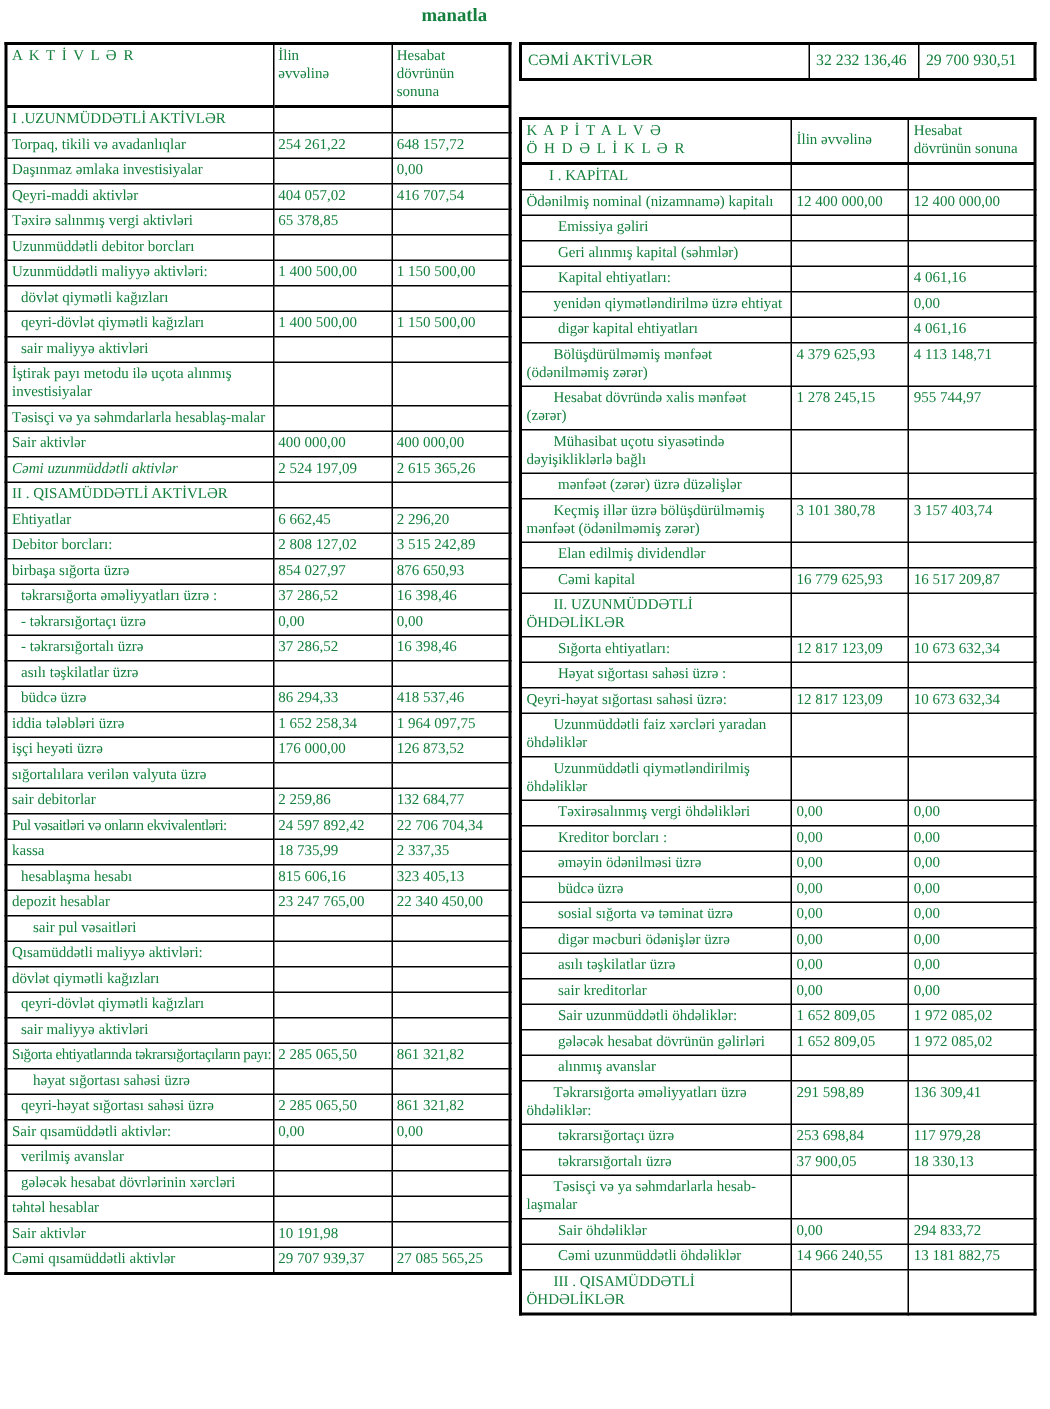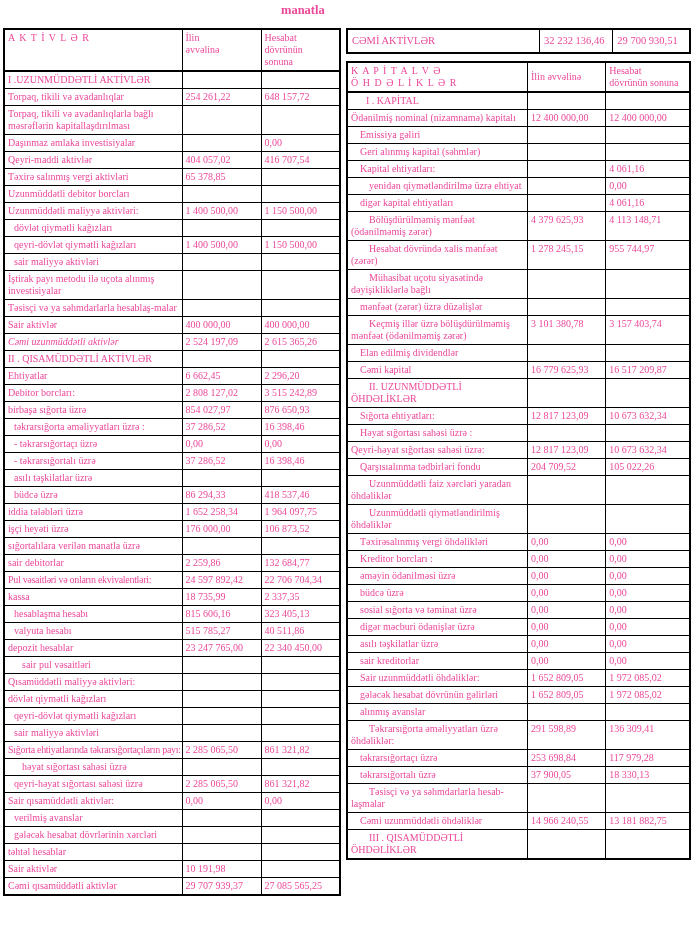--- a/index.html
+++ b/index.html
@@ -1,39 +1,39 @@
 <!DOCTYPE html>
 <html><head>
 <meta charset="utf-8">
 <style>
   html,body{margin:0;padding:0;background:#fff;}
   .page{width:700px;height:939px;background:#fff;position:relative;
-        font-family:"Liberation Serif","DejaVu Serif",serif;color:#ec4899;overflow:hidden;}
+        font-family:"Liberation Serif","DejaVu Serif",serif;color:#15803d;overflow:hidden;}
   .unit-label{position:absolute;top:3px;left:281px;font-weight:bold;font-size:12.5px;}
   .cols{position:absolute;top:28px;left:3px;width:694px;display:flex;gap:7px;align-items:flex-start;}
   .col-left{width:336px;flex:none;}
   .col-right{width:345px;flex:none;}
   table.bs{border-collapse:collapse;width:100%;table-layout:fixed;border:2px solid #000;}
   .bs td,.bs th{border:1px solid #000;font-size:10px;line-height:12px;padding:2px 3px;
                 vertical-align:top;text-align:left;font-weight:normal;word-wrap:break-word;}
   .bs thead th{border-bottom:2px solid #000;}
   .hdr{white-space:pre-line;text-align:center;}
   .ttl{white-space:pre-line;text-align:center;vertical-align:middle;letter-spacing:1px;}
   .val{white-space:nowrap;overflow:hidden;}
   .b{font-weight:bold;}
   .it{font-style:italic;}
   .ctr{text-align:center;}
   .rgt{text-align:right;padding-right:8px;margin-top:48px;}
   .assets .ind1{padding-left:9px;}
   .assets .ind2{padding-left:17px;}
   .liab .ind1{padding-left:18px;}
-  .liab .ind2{padding-left:12px;}
+  .liab .ind2{padding-left:24px;}
   .liab .hang{text-indent:18px;margin-left:24px;}
   .sm{font-size:8.6px;letter-spacing:-0.3px;white-space:nowrap;overflow:hidden;}
-  table.total{margin-bottom:7px;}
+  table.total{margin-bottom:24px;}
   table.total td{padding:5px 4px;font-size:10.5px;vertical-align:middle;}
   .liab thead th{vertical-align:middle;}
 </style>
 </head>
 <body>
 
 <div class="page">
   <div class="unit-label">manatla</div>
   <div class="cols">
 
@@ -59,25 +59,20 @@
               <td class="lbl b">I .UZUNMÜDDƏTLİ AKTİVLƏR</td>
               <td class="val"></td>
               <td class="val"></td>
             </tr>
             <tr>
               <td class="lbl b">Torpaq, tikili və avadanlıqlar</td>
               <td class="val">254 261,22</td>
               <td class="val">648 157,72</td>
             </tr>
             <tr>
-              <td class="lbl b">Torpaq, tikili və avadanlıqlarla bağlı məsrəflərin kapitallaşdırılması</td>
-              <td class="val"></td>
-              <td class="val"></td>
-            </tr>
-            <tr>
               <td class="lbl b">Daşınmaz əmlaka investisiyalar</td>
               <td class="val"></td>
               <td class="val">0,00</td>
             </tr>
             <tr>
               <td class="lbl b">Qeyri-maddi aktivlər</td>
               <td class="val">404 057,02</td>
               <td class="val">416 707,54</td>
             </tr>
             <tr>
@@ -176,24 +171,24 @@
               <td class="val">418 537,46</td>
             </tr>
             <tr>
               <td class="lbl">iddia tələbləri üzrə</td>
               <td class="val">1 652 258,34</td>
               <td class="val">1 964 097,75</td>
             </tr>
             <tr>
               <td class="lbl">işçi heyəti üzrə</td>
               <td class="val">176 000,00</td>
-              <td class="val">106 873,52</td>
-            </tr>
-            <tr>
-              <td class="lbl">sığortalılara verilən manatla üzrə</td>
+              <td class="val">126 873,52</td>
+            </tr>
+            <tr>
+              <td class="lbl">sığortalılara verilən valyuta üzrə</td>
               <td class="val"></td>
               <td class="val"></td>
             </tr>
             <tr>
               <td class="lbl">sair debitorlar</td>
               <td class="val">2 259,86</td>
               <td class="val">132 684,77</td>
             </tr>
             <tr>
               <td class="lbl sm">Pul vəsaitləri  və onların ekvivalentləri:</td>
@@ -202,25 +197,20 @@
             </tr>
             <tr>
               <td class="lbl">kassa</td>
               <td class="val">18 735,99</td>
               <td class="val">2 337,35</td>
             </tr>
             <tr>
               <td class="lbl ind1">hesablaşma hesabı</td>
               <td class="val">815 606,16</td>
               <td class="val">323 405,13</td>
-            </tr>
-            <tr>
-              <td class="lbl ind1">valyuta hesabı</td>
-              <td class="val">515 785,27</td>
-              <td class="val">40 511,86</td>
             </tr>
             <tr>
               <td class="lbl">depozit hesablar</td>
               <td class="val">23 247 765,00</td>
               <td class="val">22 340 450,00</td>
             </tr>
             <tr>
               <td class="lbl ind2">sair pul vəsaitləri</td>
               <td class="val"></td>
               <td class="val"></td>
@@ -410,25 +400,20 @@
               <td class="lbl ind2">Həyat sığortası sahəsi üzrə :</td>
               <td class="val"></td>
               <td class="val"></td>
             </tr>
             <tr>
               <td class="lbl b">Qeyri-həyat sığortası sahəsi üzrə:</td>
               <td class="val b">12 817 123,09</td>
               <td class="val b">10 673 632,34</td>
             </tr>
             <tr>
-              <td class="lbl ind2">Qarşısıalınma tədbirləri fondu</td>
-              <td class="val">204 709,52</td>
-              <td class="val rgt">105 022,26</td>
-            </tr>
-            <tr>
               <td class="lbl b hang">Uzunmüddətli faiz xərcləri yaradan öhdəliklər</td>
               <td class="val"></td>
               <td class="val"></td>
             </tr>
             <tr>
               <td class="lbl b hang">Uzunmüddətli qiymətləndirilmiş öhdəliklər</td>
               <td class="val"></td>
               <td class="val"></td>
             </tr>
             <tr>
@@ -498,20 +483,25 @@
             </tr>
             <tr>
               <td class="lbl ind2">təkrarsığortalı üzrə</td>
               <td class="val rgt">37 900,05</td>
               <td class="val rgt">18 330,13</td>
             </tr>
             <tr>
               <td class="lbl hang">Təsisçi və ya səhmdarlarla hesab-laşmalar</td>
               <td class="val"></td>
               <td class="val"></td>
+            </tr>
+            <tr>
+              <td class="lbl ind2">Sair öhdəliklər</td>
+              <td class="val ctr">0,00</td>
+              <td class="val rgt">294 833,72</td>
             </tr>
             <tr>
               <td class="lbl ind2">Cəmi uzunmüddətli öhdəliklər</td>
               <td class="val">14 966 240,55</td>
               <td class="val rgt">13 181 882,75</td>
             </tr>
             <tr>
               <td class="lbl b hang">III . QISAMÜDDƏTLİ ÖHDƏLİKLƏR</td>
               <td class="val"></td>
               <td class="val"></td>

